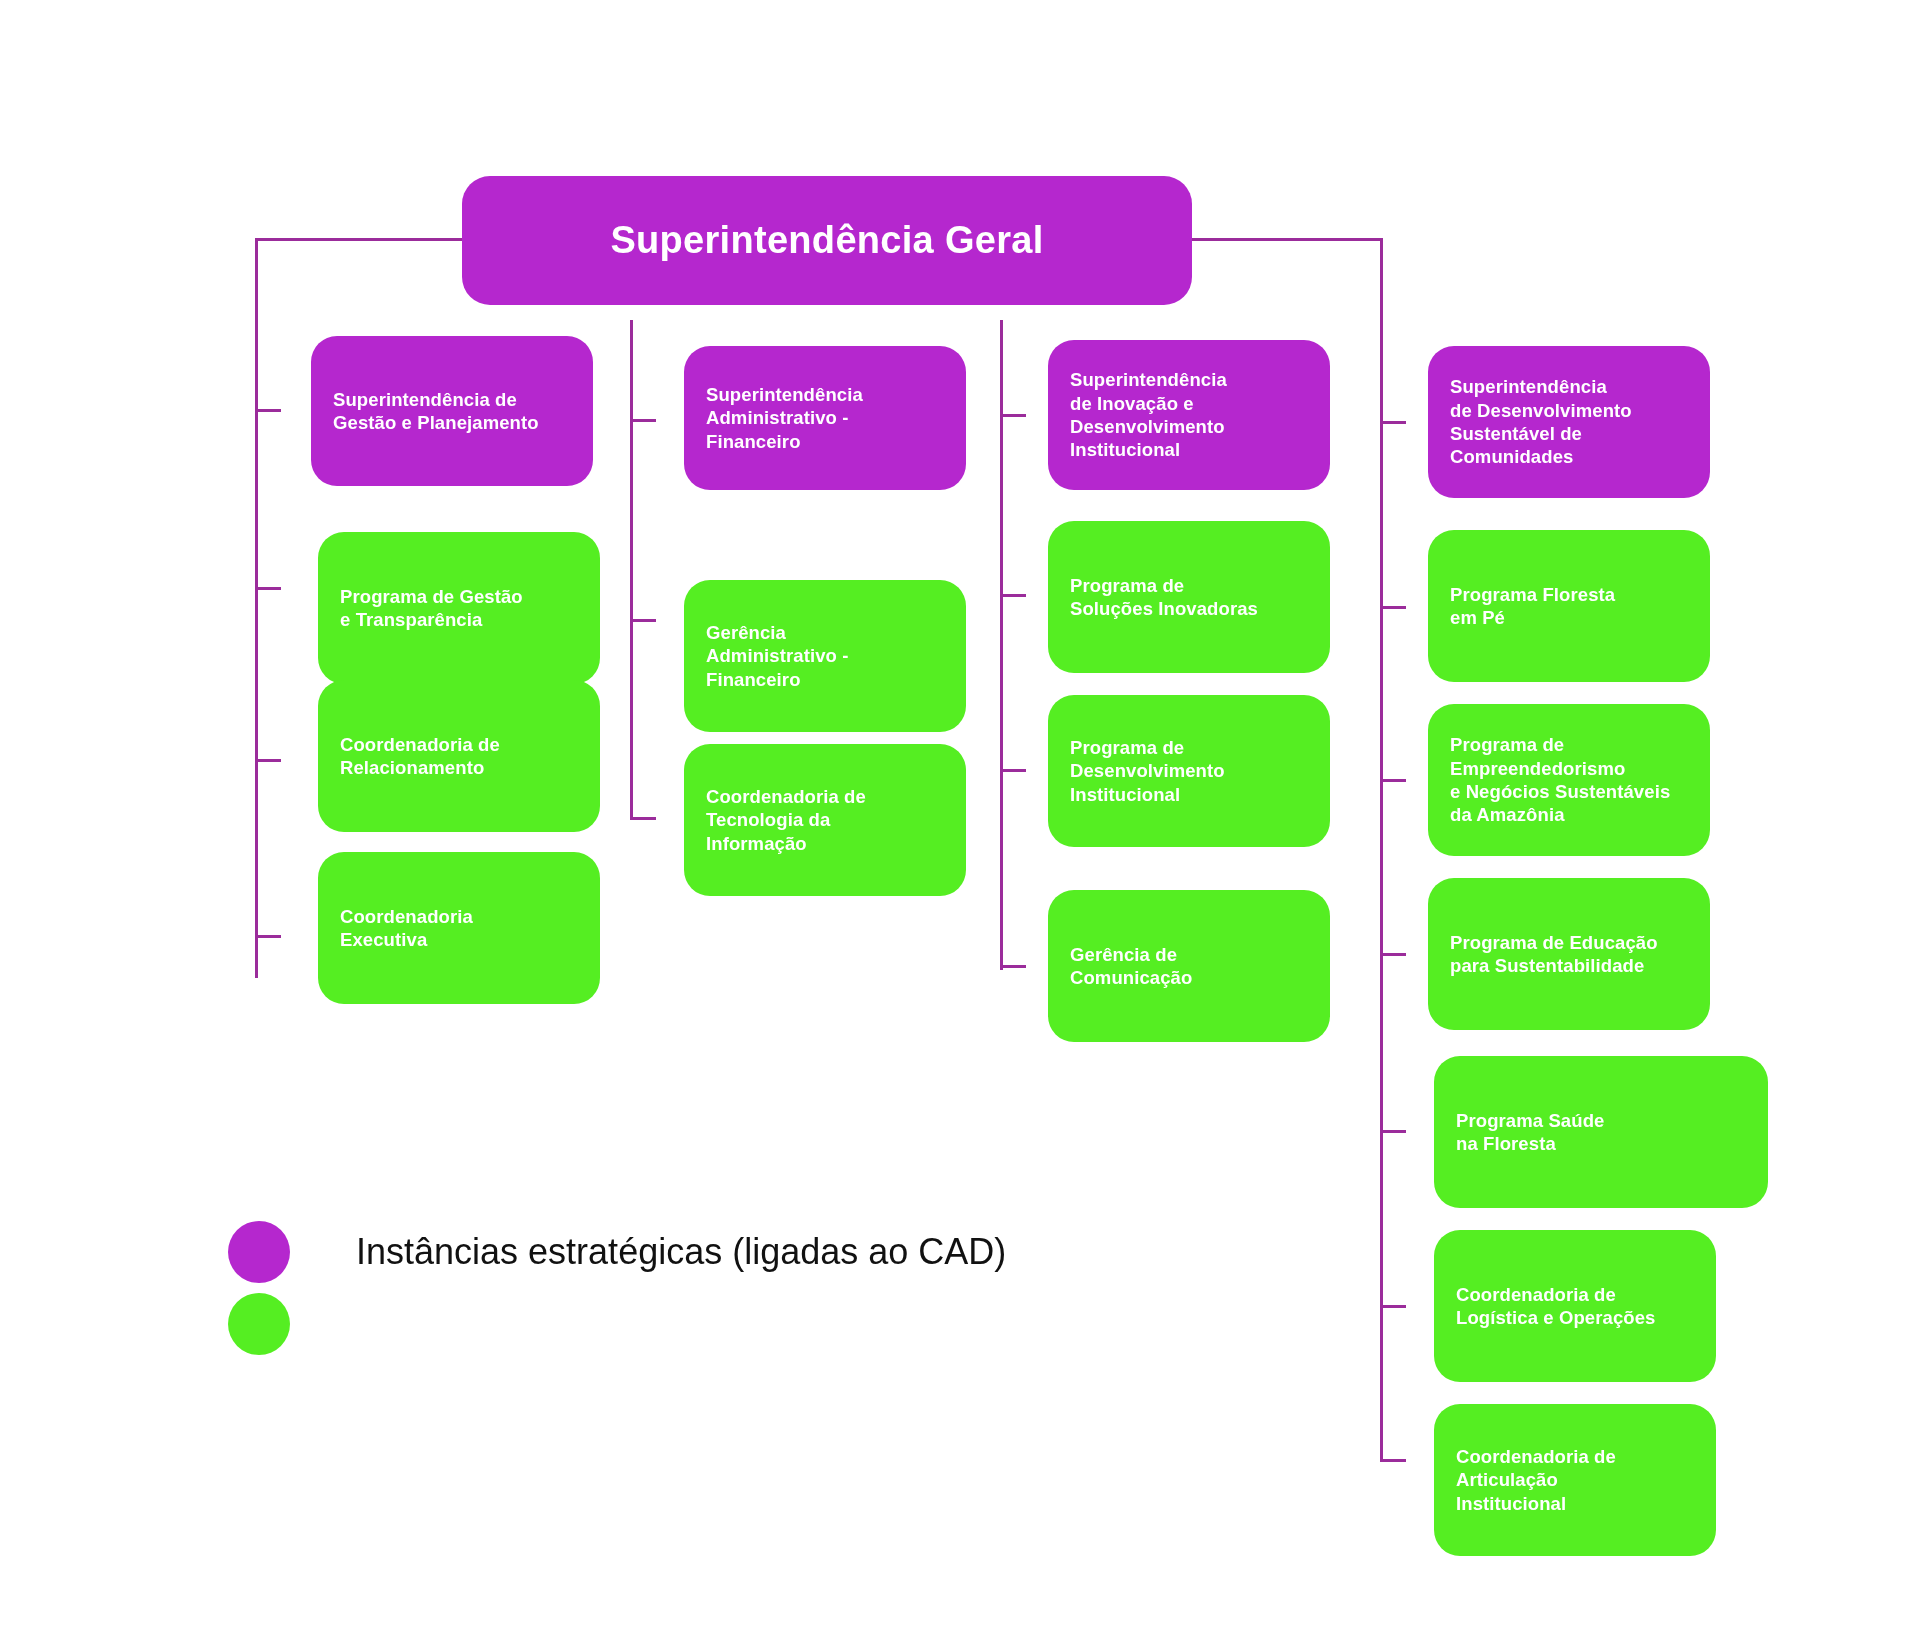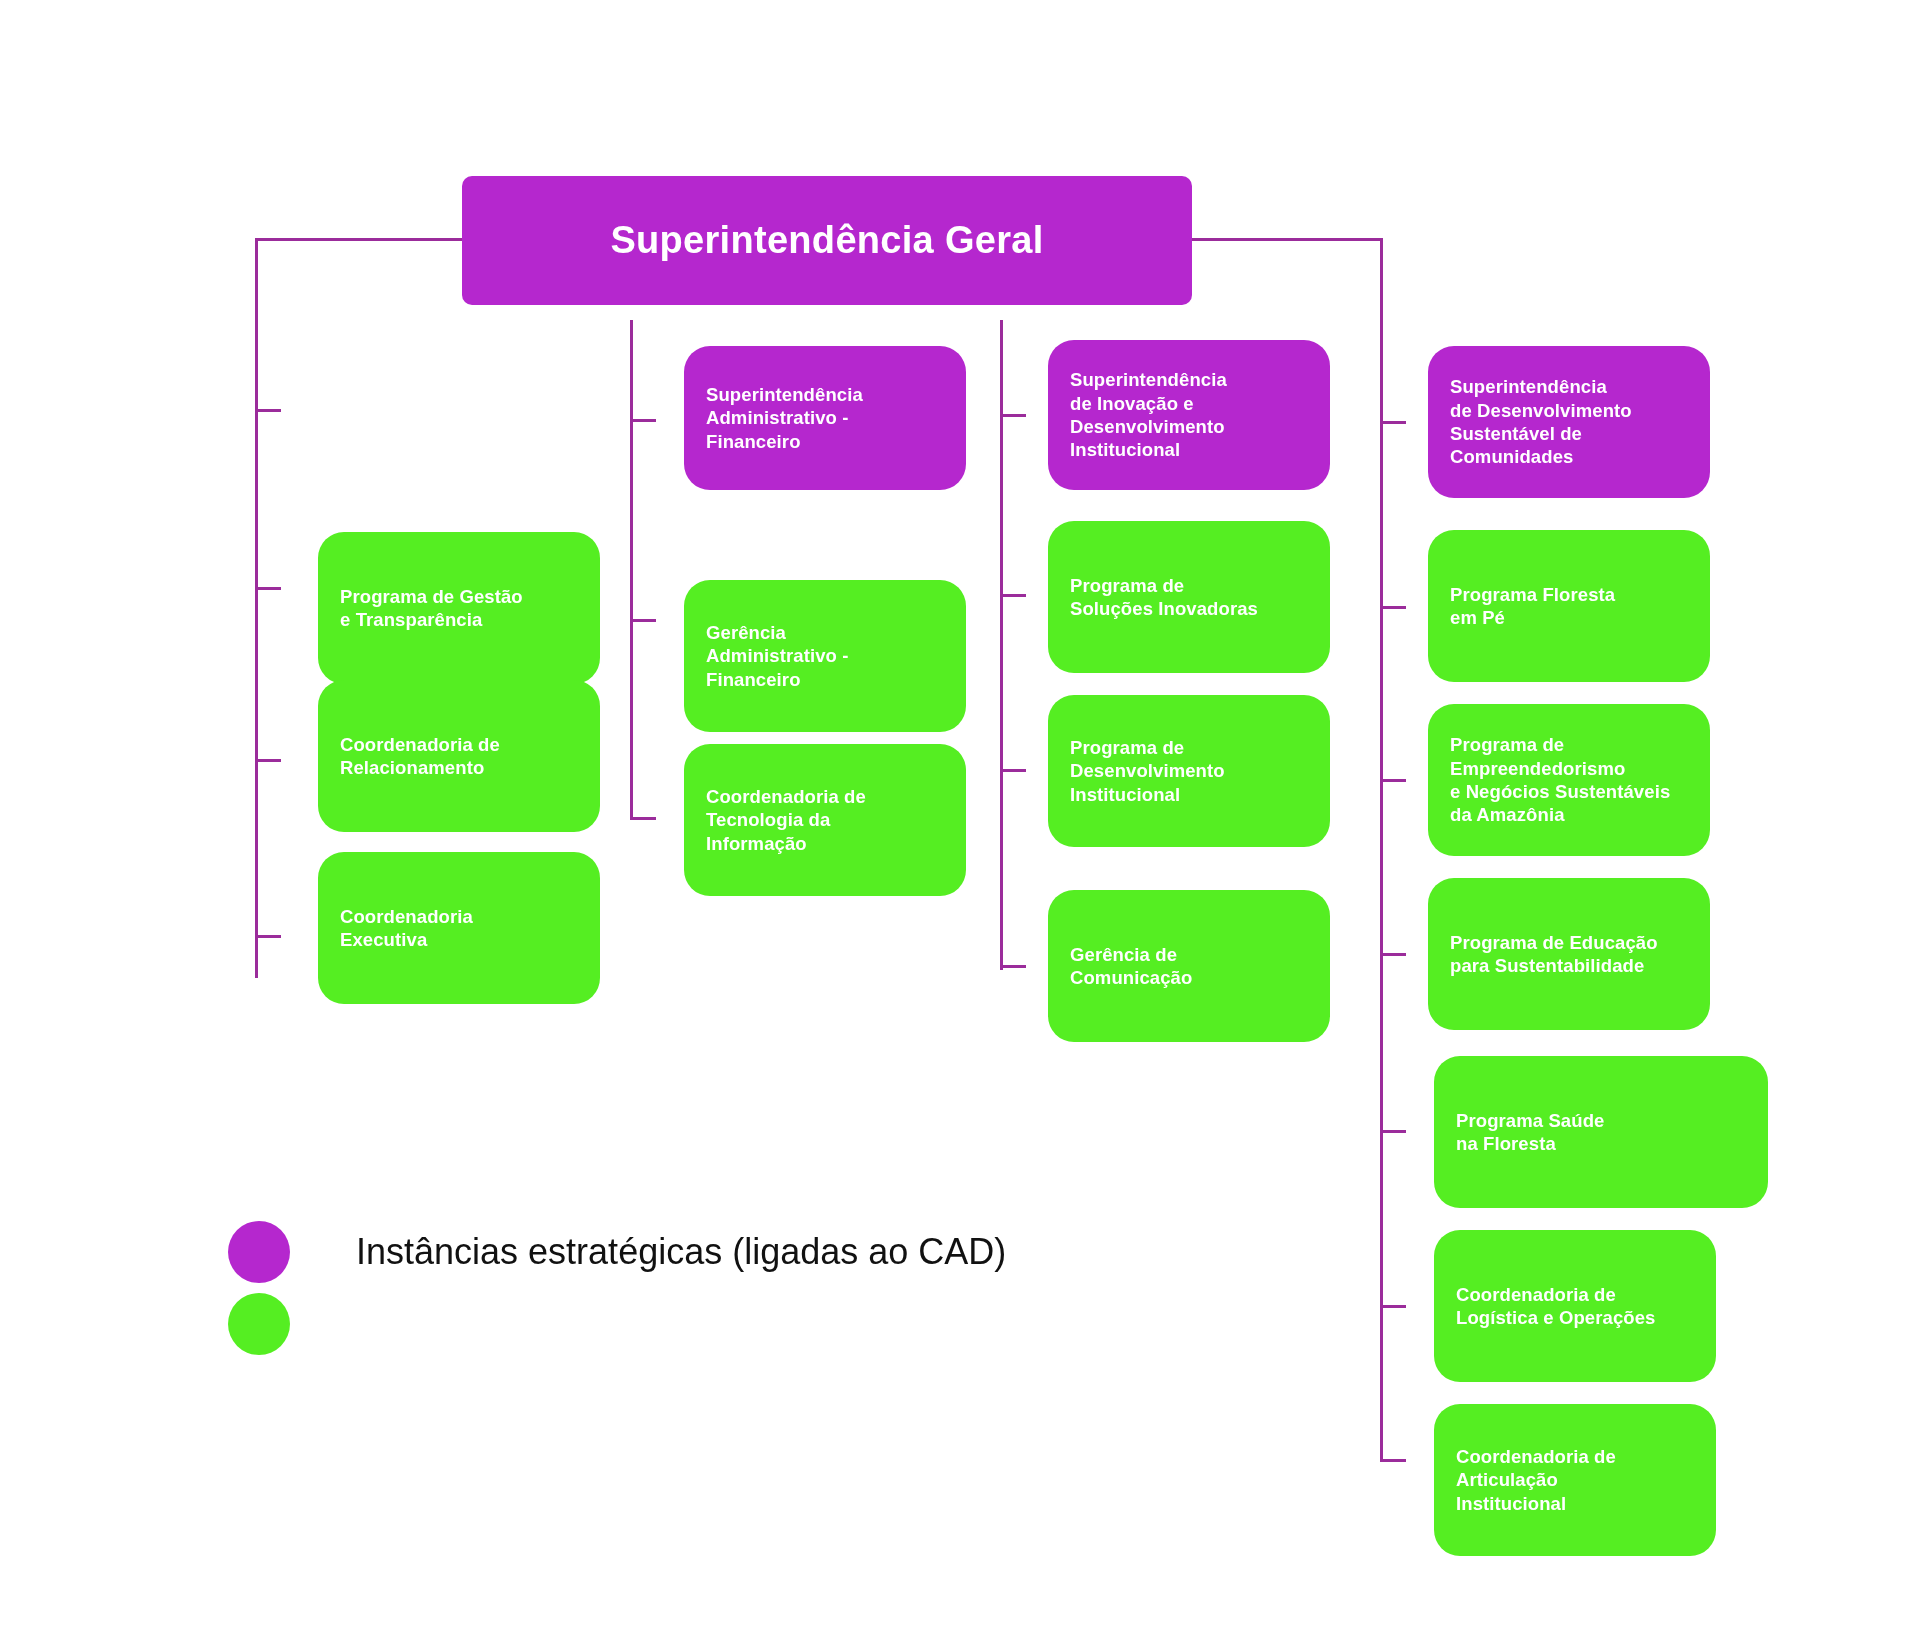--- a/index.html
+++ b/index.html
@@ -55,21 +55,21 @@
     white-space: pre-line;
   }
   .node.strategic {
     background: #B527CE;
   }
   .node.executive {
     background: #55EE22;
   }
   .node.root {
     background: #B527CE;
-    border-radius: 10px;
+    border-radius: 28px;
     justify-content: center;
     text-align: center;
     font-size: 38px;
     letter-spacing: 0.3px;
   }
   .node-label {
     display: block;
     padding: 0 22px;
     font-size: 18.5px;
   }
@@ -136,20 +136,24 @@
   <div class="conn-stub" style="left:1380px; top:779px;"></div>
   <div class="conn-stub" style="left:1380px; top:953px;"></div>
   <div class="conn-stub" style="left:1380px; top:1130px;"></div>
   <div class="conn-stub" style="left:1380px; top:1305px;"></div>
   <div class="conn-stub" style="left:1380px; top:1459px;"></div>
 
   <div class="node root strategic" style="left:462px; top:176px; width:730px; height:129px;">
     <span class="node-label">Superintendência Geral</span>
   </div>
 
+  <div class="node strategic" style="left:311px; top:336px; width:282px; height:150px;">
+    <span class="node-label">Superintendência de
+Gestão e Planejamento</span>
+  </div>
   <div class="node executive" style="left:318px; top:508px; width:282px; height:152px;margin-top:24px;">
     <span class="node-label">Programa de Gestão
 e Transparência</span>
   </div>
   <div class="node executive" style="left:318px; top:680px; width:282px; height:152px;">
     <span class="node-label">Coordenadoria de
 Relacionamento</span>
   </div>
   <div class="node executive" style="left:318px; top:852px; width:282px; height:152px;">
     <span class="node-label">Coordenadoria

